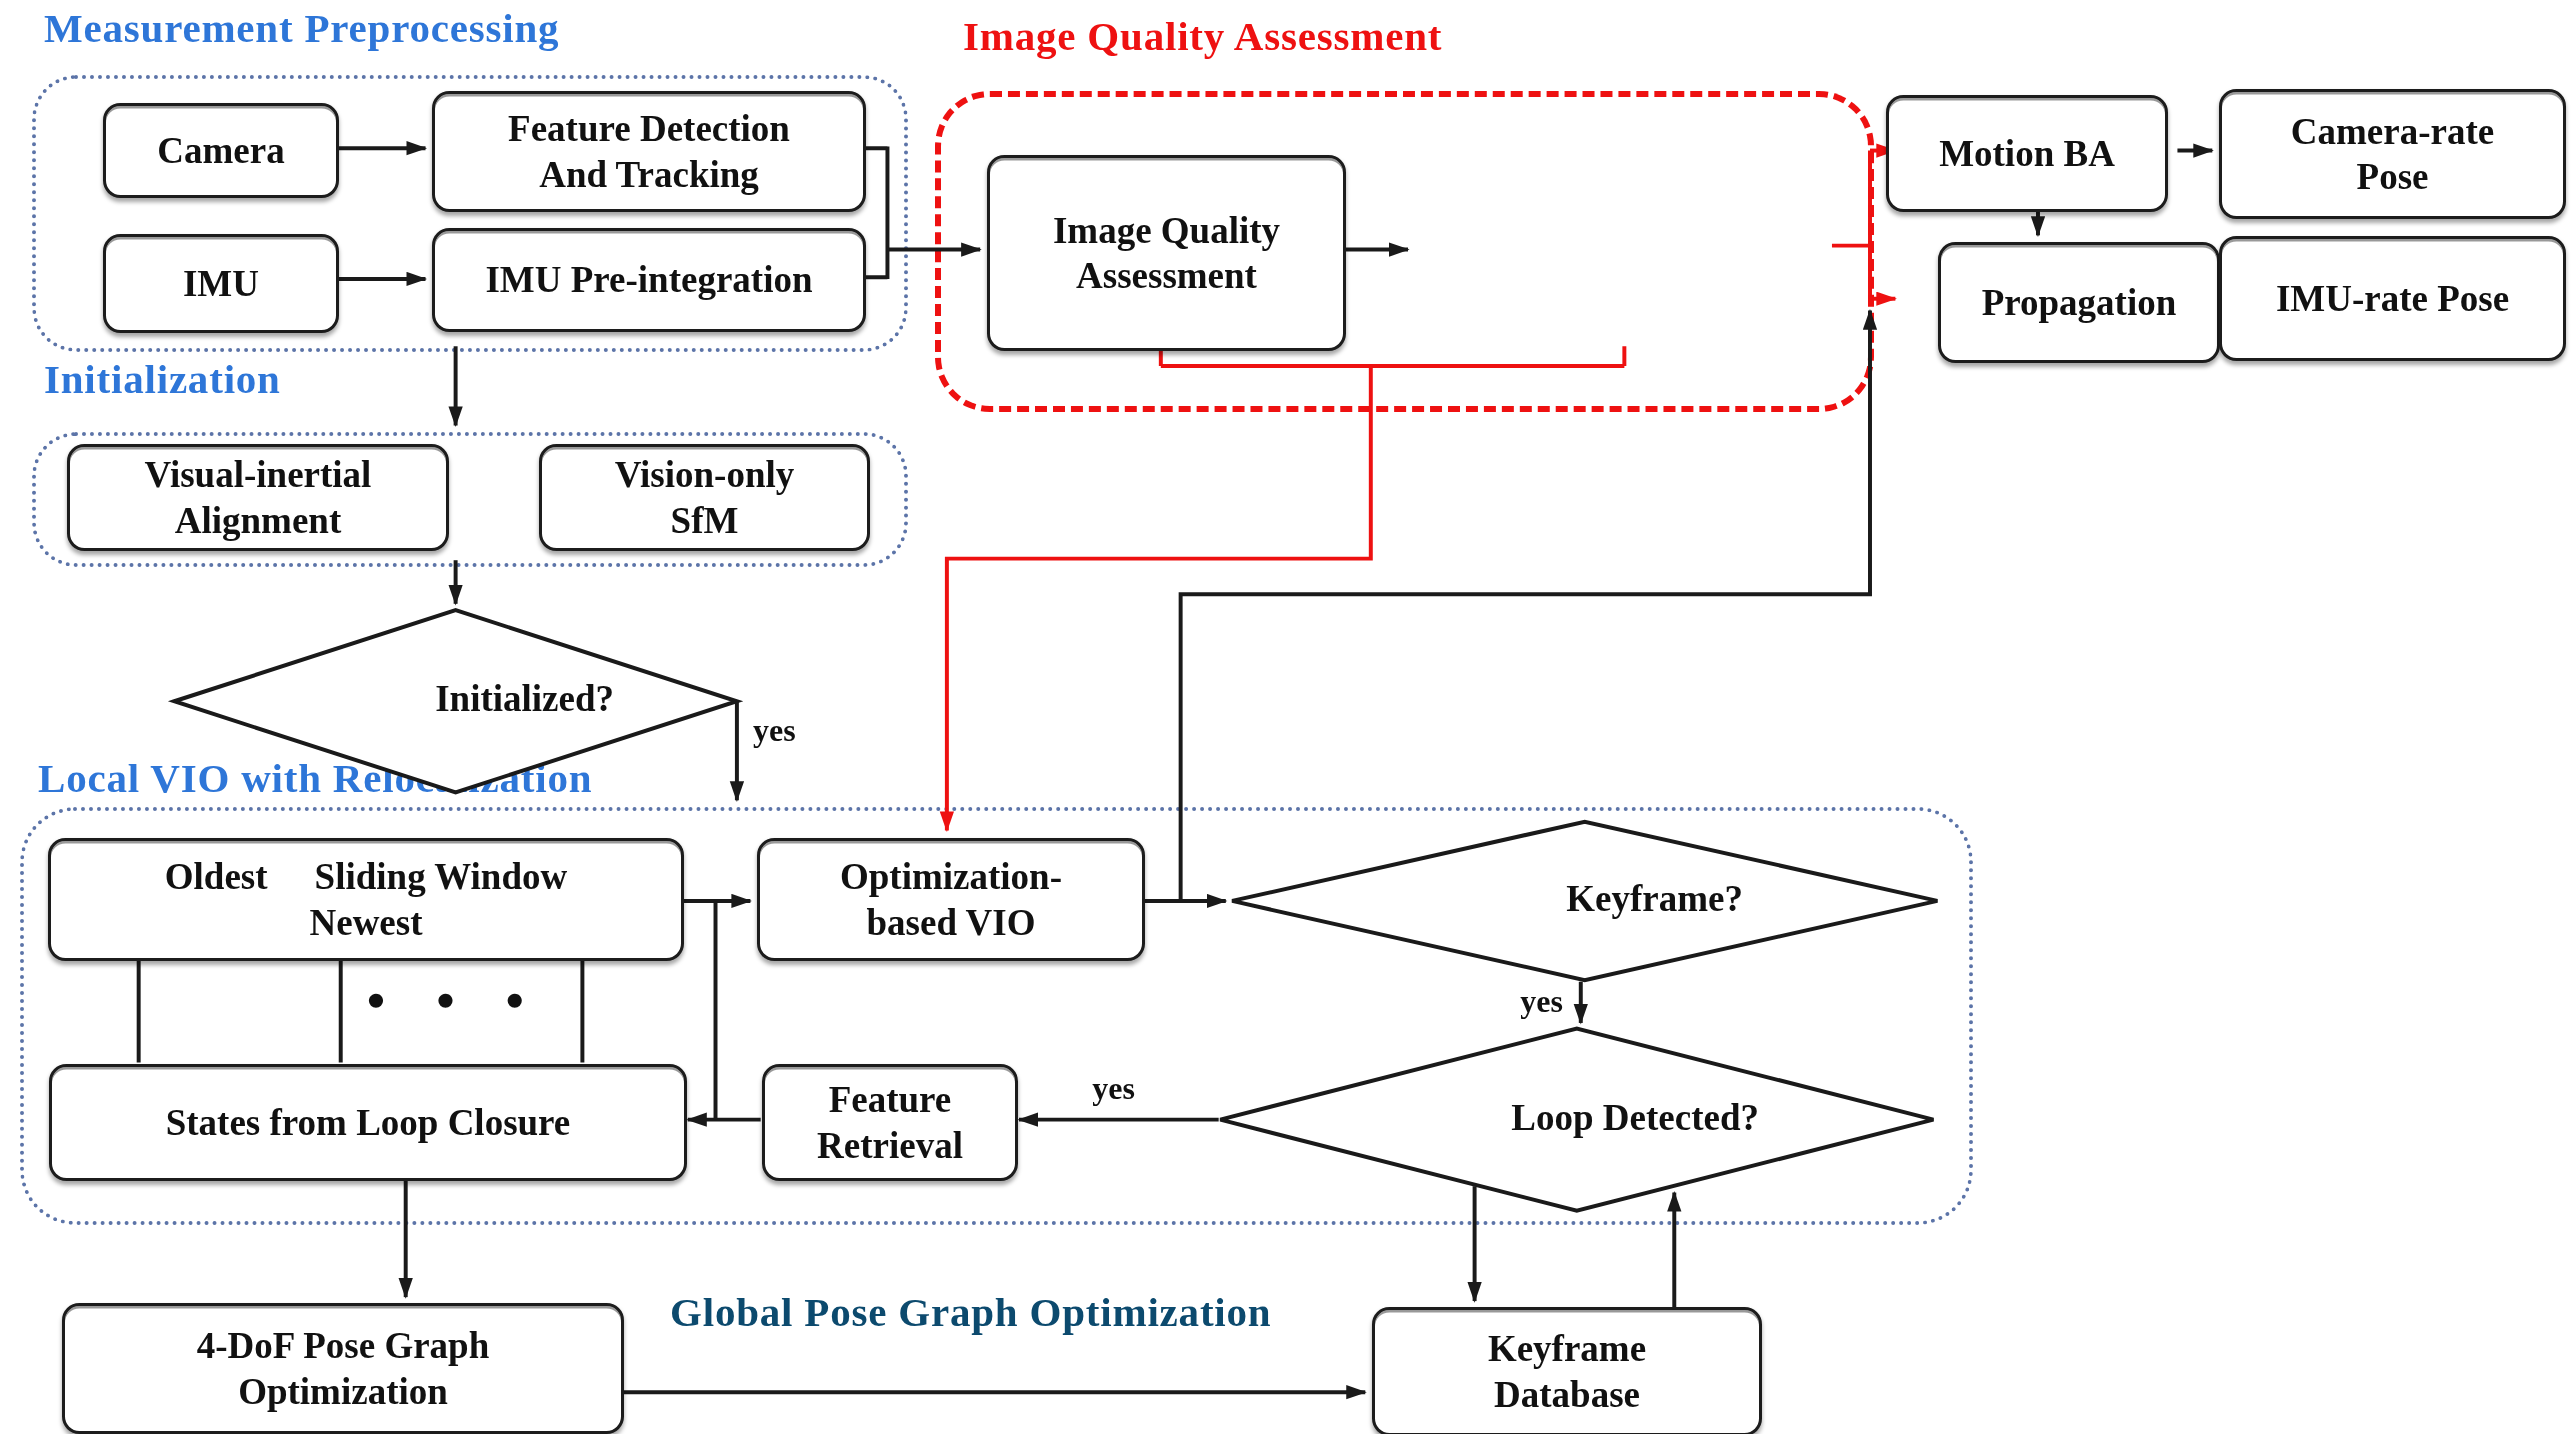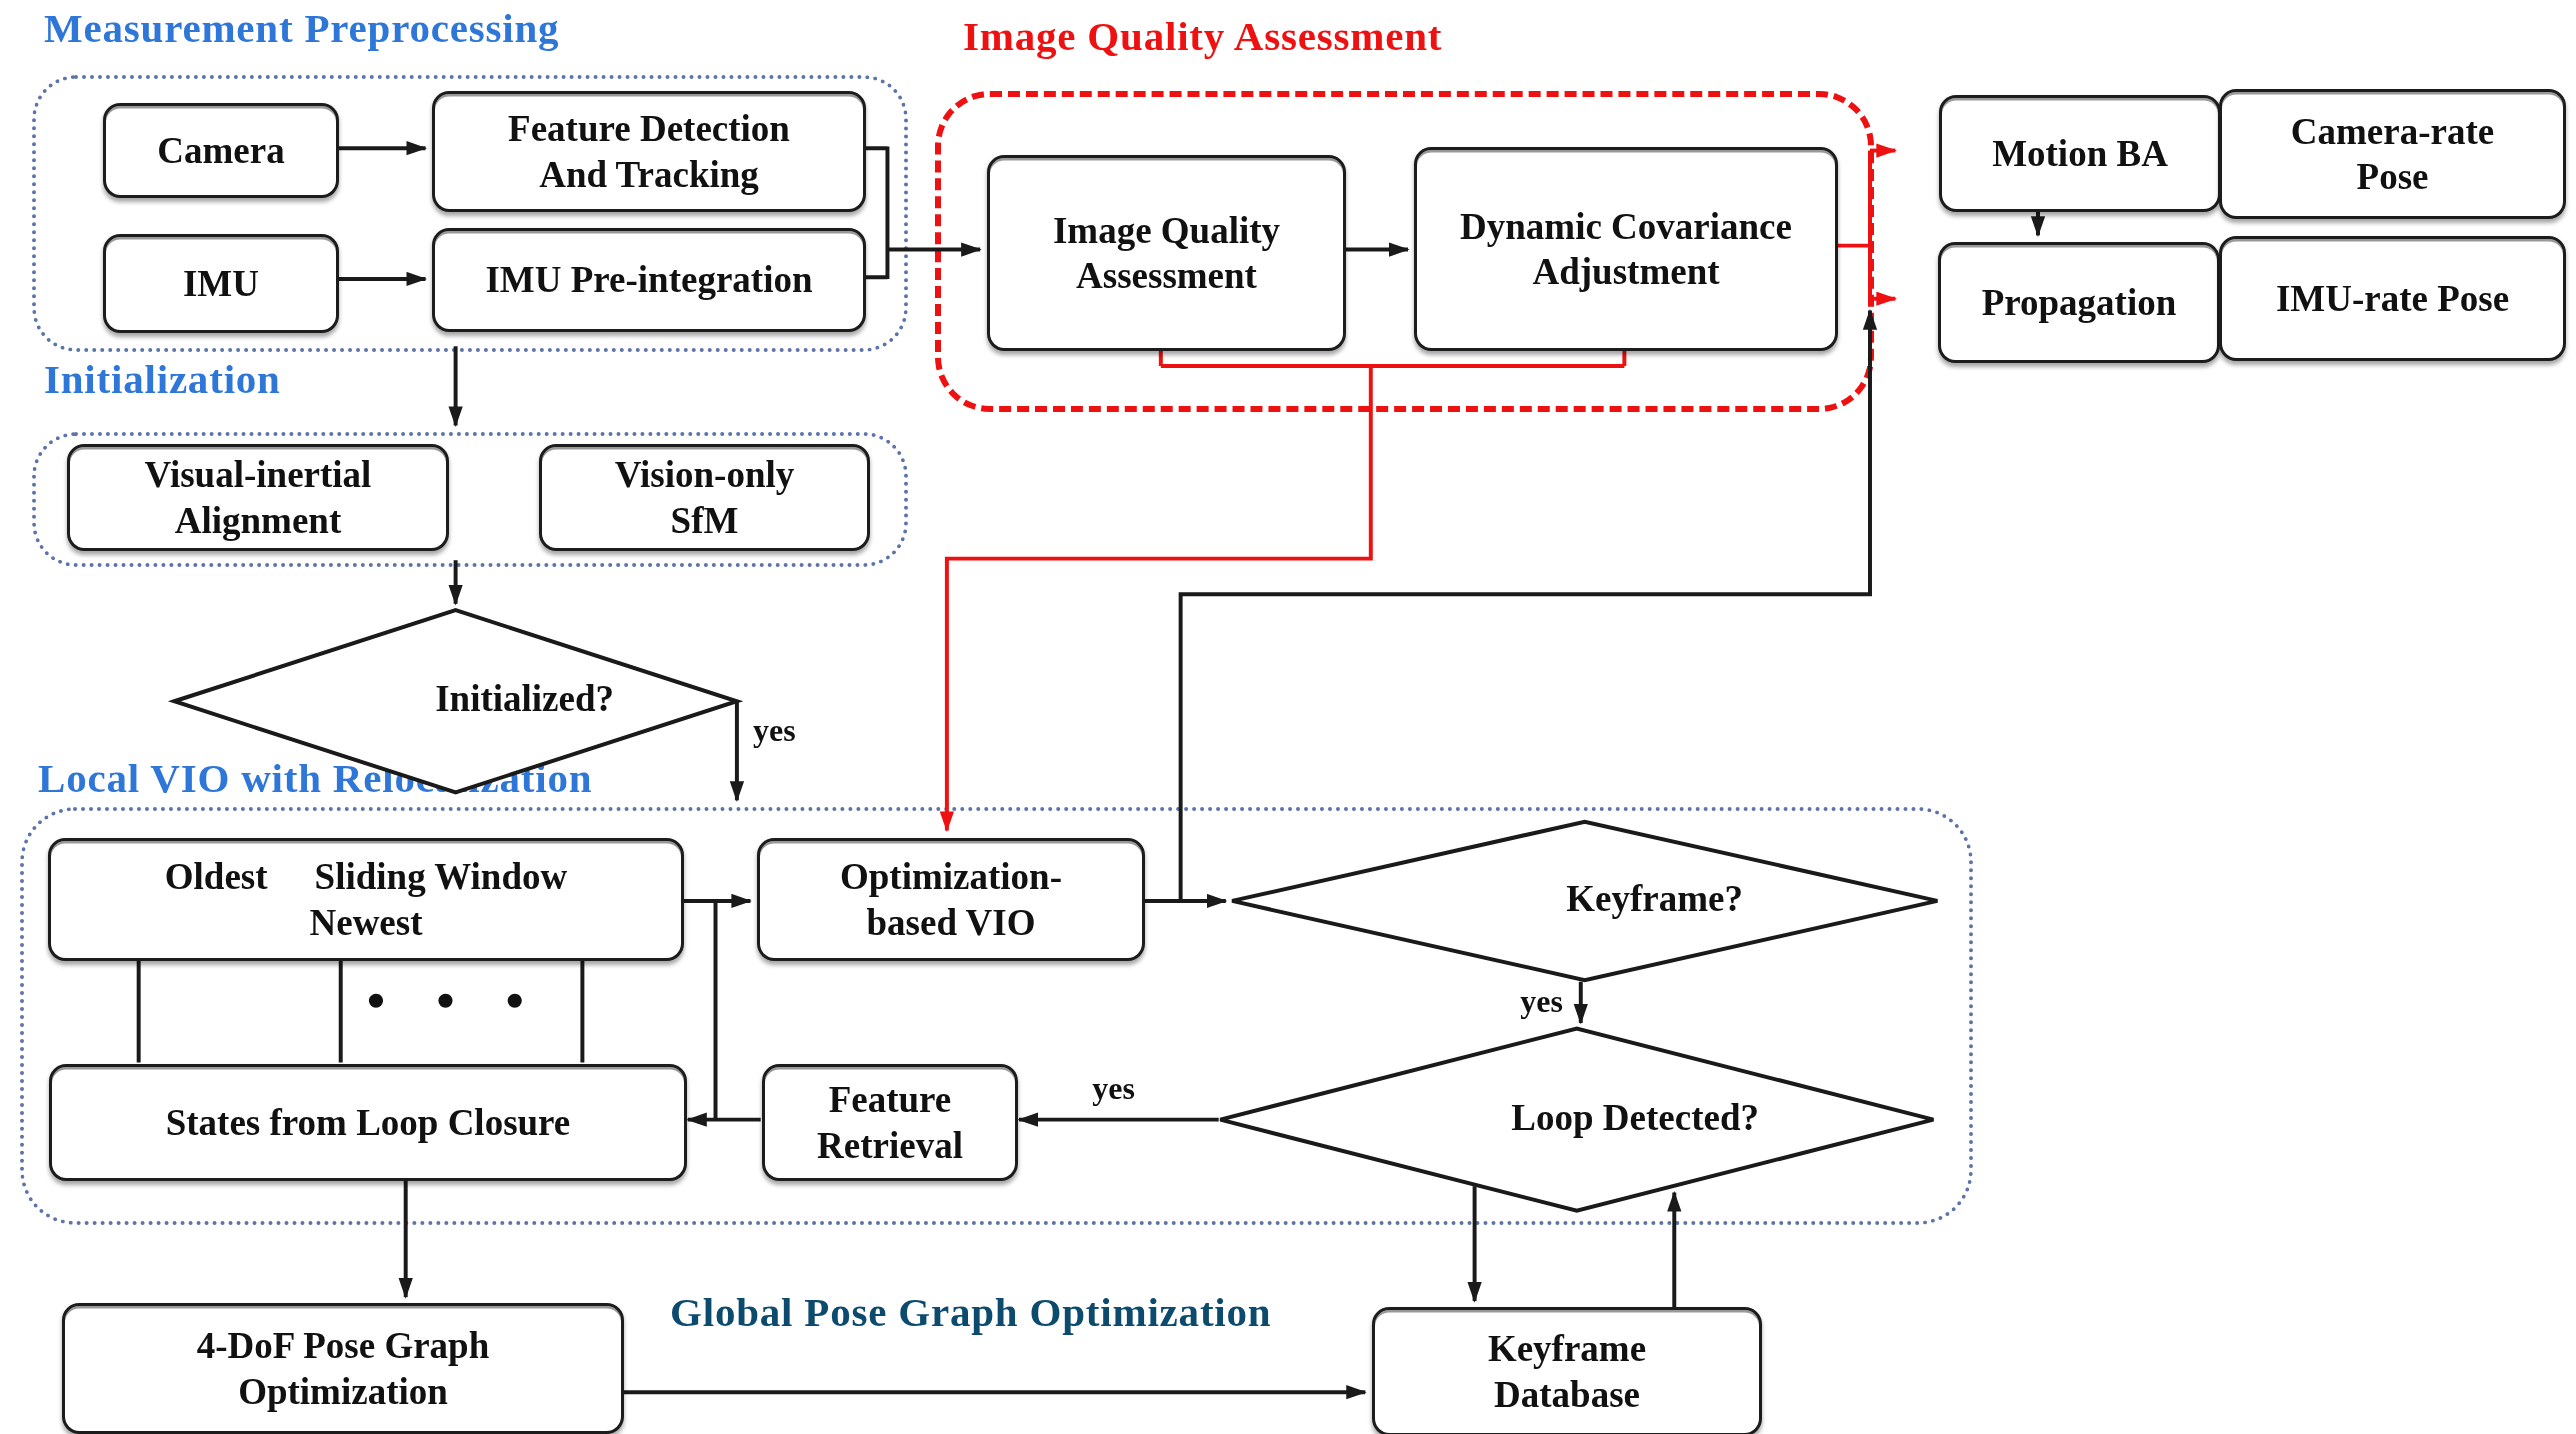--- a/index.html
+++ b/index.html
@@ -95,26 +95,22 @@
     <span>IMU</span>
   </div>
   <div class="node" style="left:432px;top:228px;width:428px;height:98px;">
     <span>IMU Pre-integration</span>
   </div>
 
   <div class="node" style="left:987px;top:155px;width:353px;height:190px;">
     <span>Image Quality</span>
     <span>Assessment</span>
   </div>
-  <div class="node" style="left:1414px;top:147px;width:418px;height:198px;">
-    <span>Dynamic Covariance</span>
-    <span>Adjustment</span>
-  </div>
 
-  <div class="node" style="left:1939px;top:95px;width:276px;height:111px;">
+  <div class="node" style="left:1886px;top:95px;width:276px;height:111px;">
     <span>Motion BA</span>
   </div>
   <div class="node" style="left:2219px;top:89px;width:341px;height:124px;">
     <span>Camera-rate</span>
     <span>Pose</span>
   </div>
   <div class="node" style="left:1902px;top:242px;width:276px;height:115px;margin-left:36px;">
     <span>Propagation</span>
   </div>
   <div class="node" style="left:2219px;top:236px;width:341px;height:119px;">

